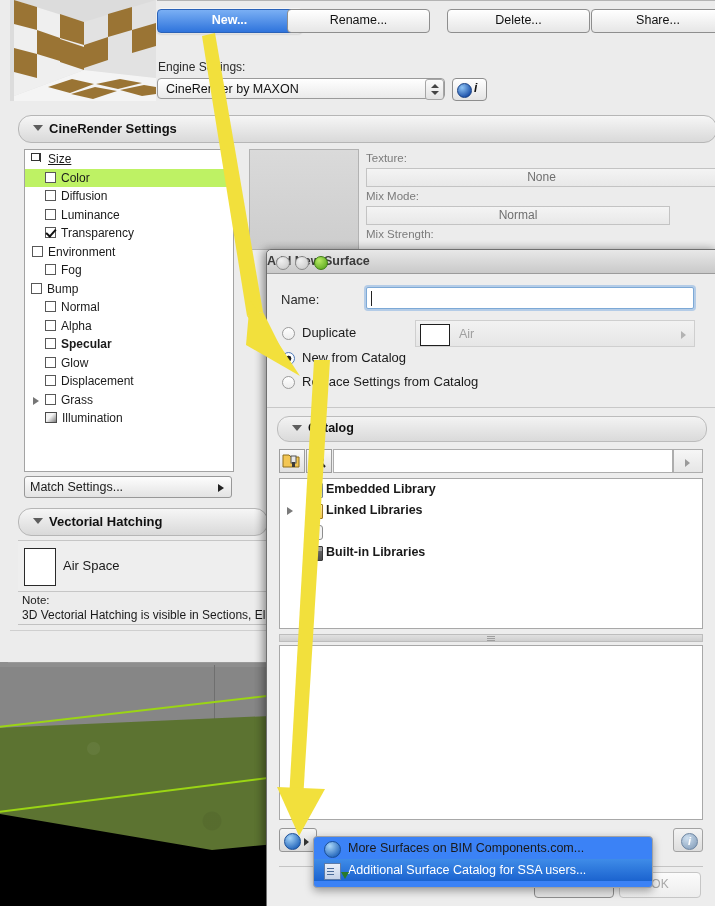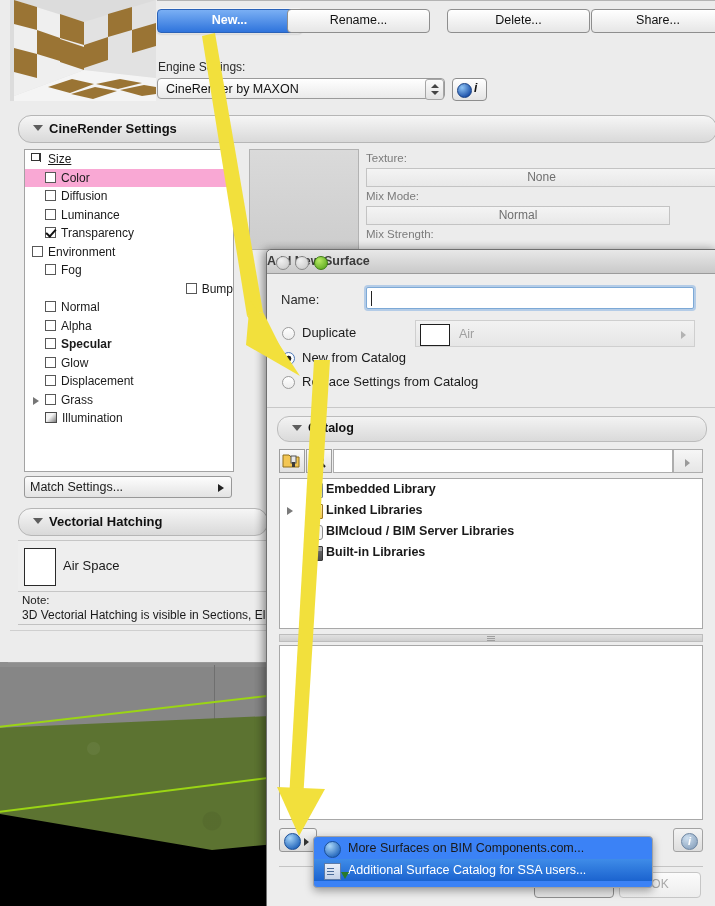--- a/index.html
+++ b/index.html
@@ -96,21 +96,21 @@
   #grp-vect{left:18px;top:508px;width:248px;}
   .grp-tri{position:absolute;left:14px;top:9px;width:0;height:0;border-left:5px solid transparent;border-right:5px solid transparent;border-top:6px solid #5d5d5d;}
   .grp-txt{position:absolute;left:30px;top:0;}
 
   
   #chan-list{
     left:24px;top:149px;width:208px;height:321px;
     background:#fff;border:1px solid #a3a3a3;overflow:hidden;
   }
   .chan-row{position:relative;height:18.5px;line-height:18.5px;font-size:12px;padding-left:6px;white-space:nowrap;}
-  .chan-row.sel{background:#f9a8d4;}
+  .chan-row.sel{background:#bef264;}
   .chan-tri{position:absolute;left:8px;top:6px;width:0;height:0;border-top:4.5px solid transparent;border-bottom:4.5px solid transparent;border-left:6px solid #767676;}
   .cb{display:inline-block;width:11px;height:11px;border:1px solid #585858;background:#fff;vertical-align:-1px;margin-right:5px;position:relative;box-sizing:border-box;}
   .cb.checked:after{
     content:"";position:absolute;left:2px;top:-1px;width:4px;height:8px;
     border:solid #111;border-width:0 2px 2px 0;transform:rotate(42deg);
   }
   .ic-size{display:inline-block;width:13px;height:11px;vertical-align:-1px;margin-right:4px;position:relative;}
   .ic-size:before{content:"";position:absolute;left:0;top:0;width:9px;height:8px;border:1.3px solid #333;box-sizing:border-box;}
   .ic-size:after{content:"";position:absolute;left:9px;top:0;width:1.3px;height:9px;background:#333;}
   .ic-illum{display:inline-block;width:12px;height:11px;vertical-align:-1px;margin-right:5px;
@@ -355,21 +355,21 @@
   </div>
 
   <div class="abs" id="chan-list">
       <div class="chan-row" style=" text-decoration: underline;"><span class="ic-size"></span><span class="chan-lbl">Size</span></div>
       <div class="chan-row sel" style="padding-left: 20px;"><span class="cb"></span><span class="chan-lbl">Color</span></div>
       <div class="chan-row" style="padding-left: 20px;"><span class="cb"></span><span class="chan-lbl">Diffusion</span></div>
       <div class="chan-row" style="padding-left: 20px;"><span class="cb"></span><span class="chan-lbl">Luminance</span></div>
       <div class="chan-row" style="padding-left: 20px;"><span class="cb checked"></span><span class="chan-lbl">Transparency</span></div>
       <div class="chan-row" style="padding-left: 7px;"><span class="cb"></span><span class="chan-lbl">Environment</span></div>
       <div class="chan-row" style="padding-left: 20px;"><span class="cb"></span><span class="chan-lbl">Fog</span></div>
-      <div class="chan-row" style=" text-align: right;"><span class="cb"></span><span class="chan-lbl">Bump</span></div>
+      <div class="chan-row" style=""><span class="cb"></span><span class="chan-lbl">Bump</span></div>
       <div class="chan-row" style="padding-left: 20px;"><span class="cb"></span><span class="chan-lbl">Normal</span></div>
       <div class="chan-row" style="padding-left: 20px;"><span class="cb"></span><span class="chan-lbl">Alpha</span></div>
       <div class="chan-row" style="padding-left: 20px; font-weight: bold;"><span class="cb"></span><span class="chan-lbl">Specular</span></div>
       <div class="chan-row" style="padding-left: 20px;"><span class="cb"></span><span class="chan-lbl">Glow</span></div>
       <div class="chan-row" style="padding-left: 20px;"><span class="cb"></span><span class="chan-lbl">Displacement</span></div>
       <div class="chan-row indent"><span class="chan-tri"></span><span class="cb"></span><span class="chan-lbl">Grass</span></div>
       <div class="chan-row" style="padding-left: 20px;"><span class="ic-illum"></span><span class="chan-lbl">Illumination</span></div>
     </div>
 
   <div class="abs" id="match-btn">
@@ -459,21 +459,20 @@
         <span class="tico ico-bank"></span>
         <span class="tlbl">Embedded Library</span>
       </div>
       <div class="tree-row">
         <span class="ttri"></span>
         <span class="tico ico-bank-y"></span>
         <span class="tlbl">Linked Libraries</span>
       </div>
       <div class="tree-row">
         <span class="tico ico-cloud"></span>
-        <span class="tlbl">BIMcloud / BIM Server Libraries</span>
       </div>
       <div class="tree-row">
         <span class="tico ico-box"></span>
         <span class="tlbl">Built-in Libraries</span>
       </div>
     </div>
 
   <div id="splitter">
     <span class="grip"></span>
   </div>

